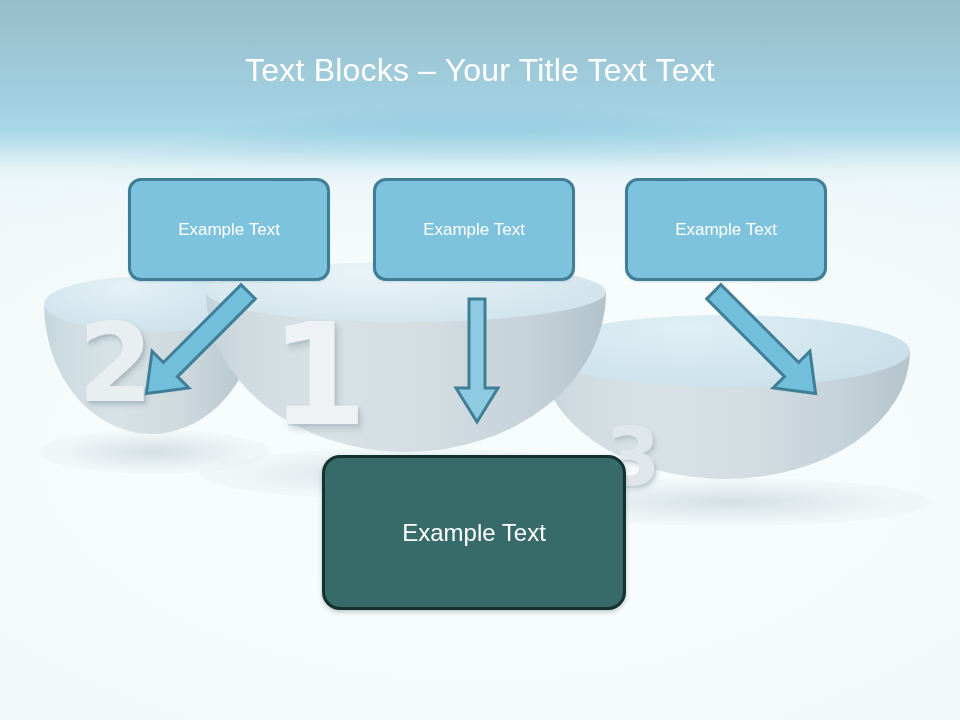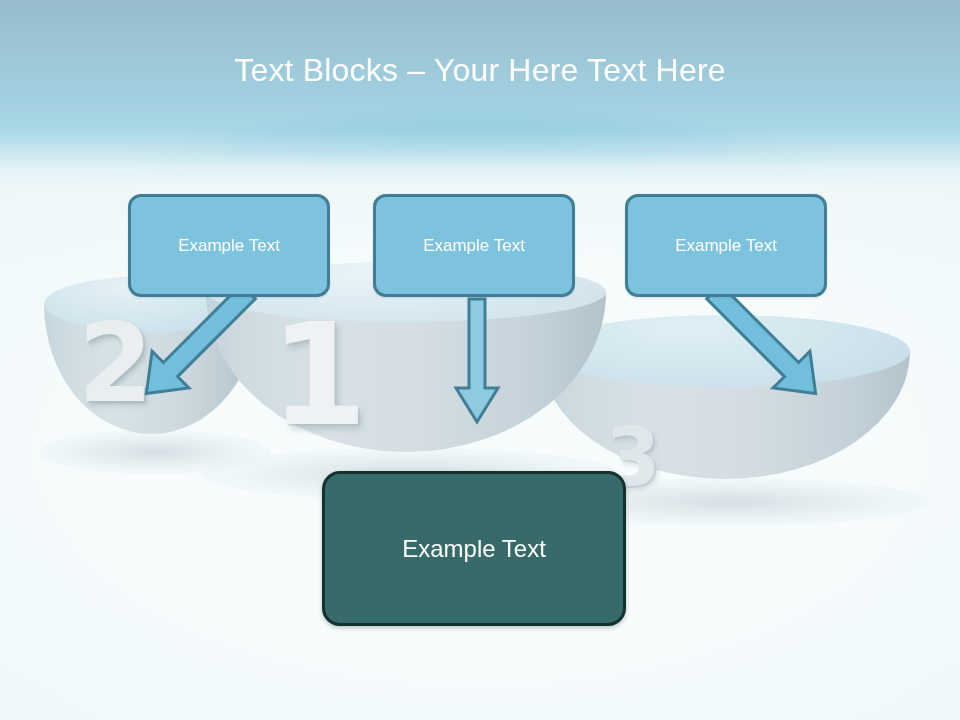--- a/index.html
+++ b/index.html
@@ -152,21 +152,20 @@
 
   
   .tbox {
     position: absolute;
     box-sizing: border-box;
     display: flex;
     align-items: center;
     justify-content: center;
     color: #ffffff;
     text-align: center;
-    margin-top: 16px;
   }
   .tbox.light {
     background: #7ec3de;
     border: 3px solid #3f7e96;
     border-radius: 13px;
     font-size: 17px;
     box-shadow: 0 1px 2px rgba(70,110,130,0.18);
   }
   .tbox.dark {
     background: #366b69;
@@ -183,21 +182,21 @@
 </style>
 </head>
 <body>
 
 <div id="slide">
 
   <div class="bg-base"></div>
   <div class="bg-vignette"></div>
 
   <div class="title">
-    <span class="strong">Text Blocks</span><span class="light"> – </span><span class="light">Your Here Text Here</span>
+    <span class="strong">Text Blocks</span><span class="light"> – </span><span class="light">Your Title Text Text</span>
   </div>
 
   <div class="podium">
 
     <div class="floor-shadow" id="sh3"></div>
     <div class="plat" id="plat3">
       <div class="body"></div>
       <div class="top"></div>
     </div>
 

